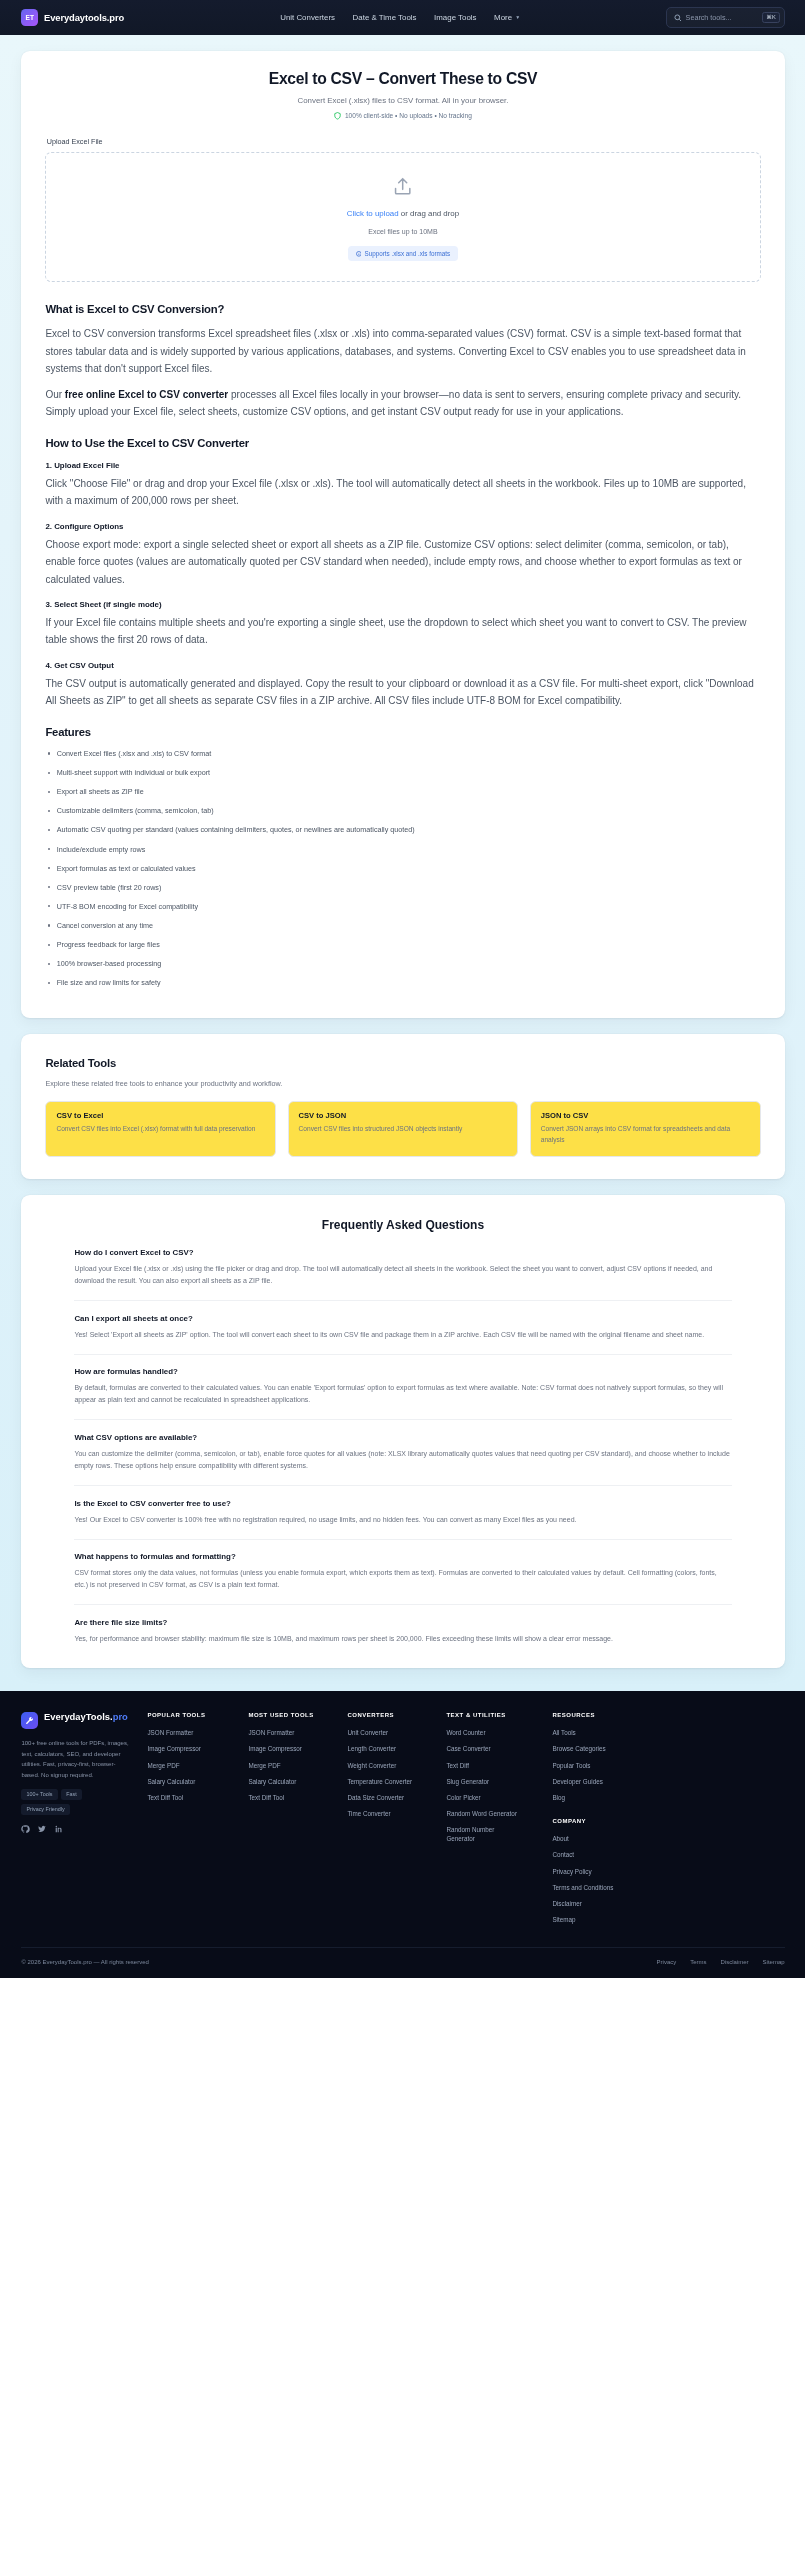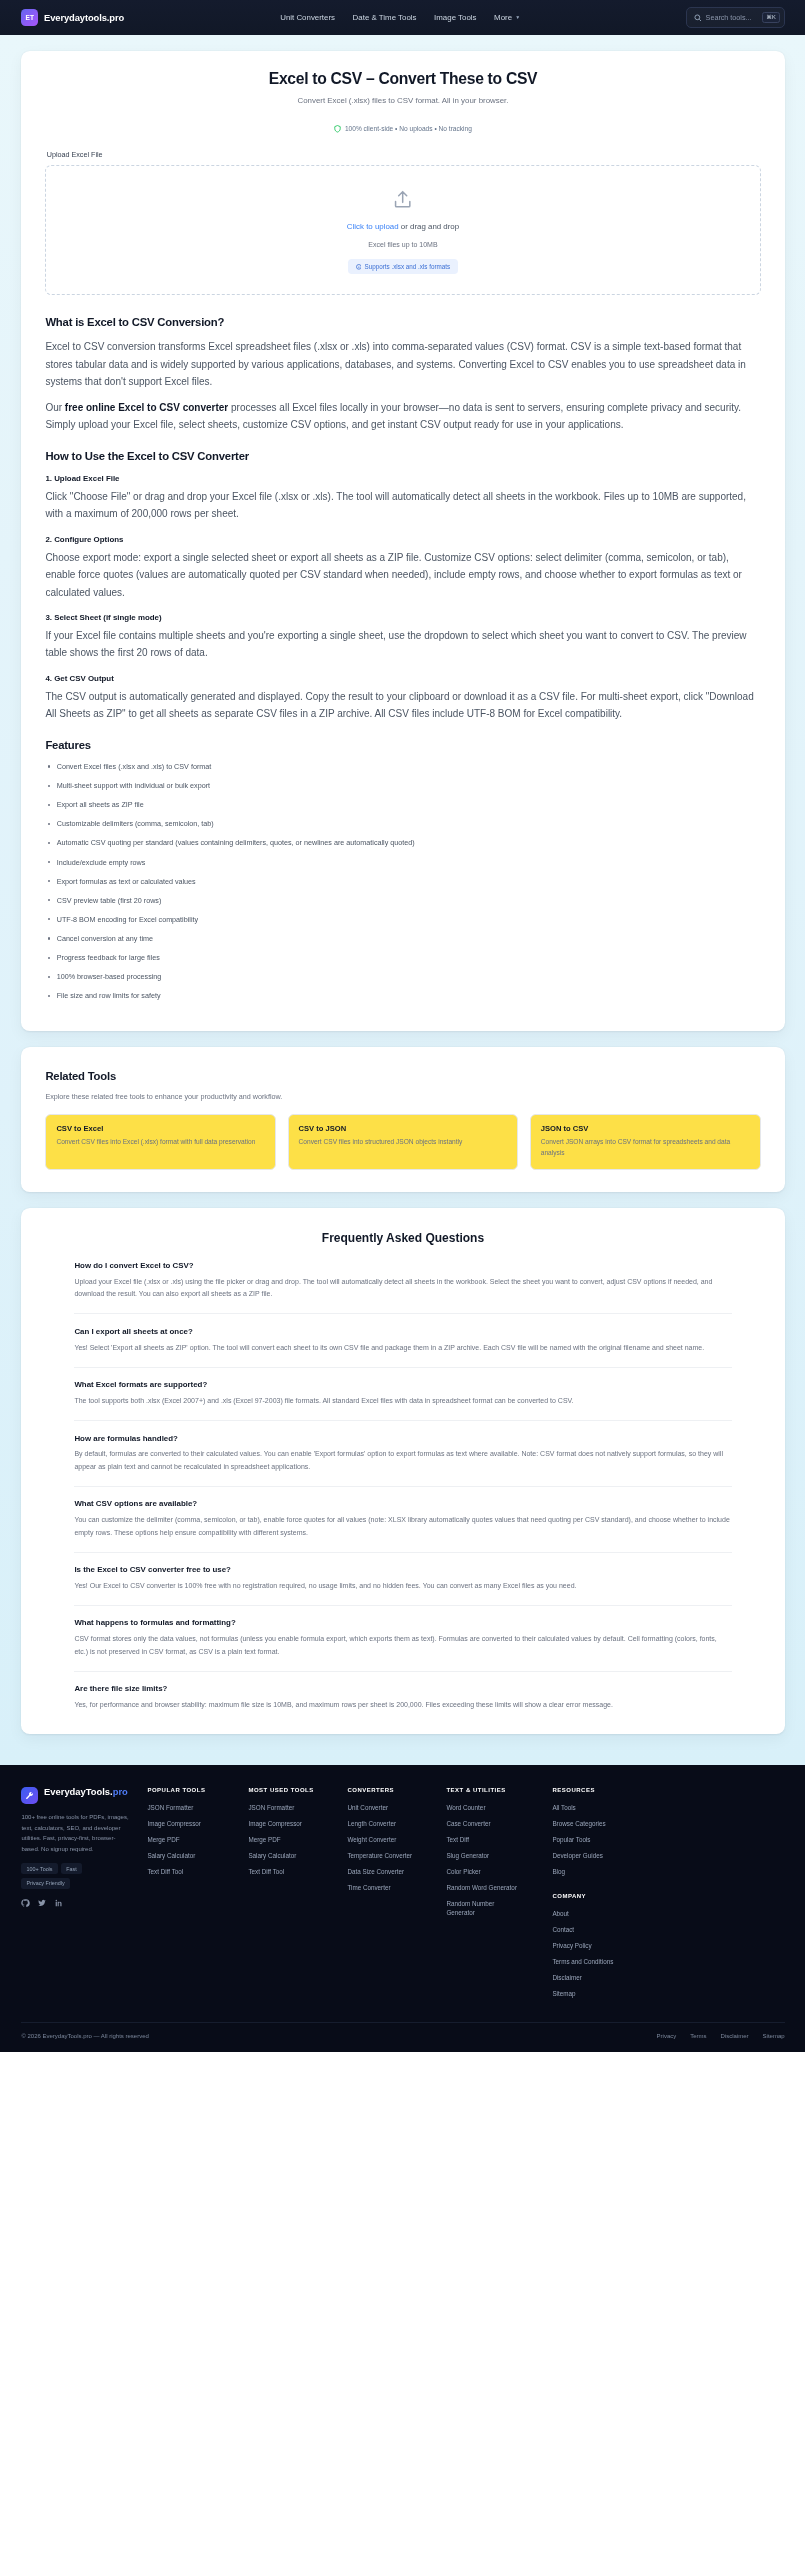--- a/index.html
+++ b/index.html
@@ -33,21 +33,21 @@
 
   .main-nav { display: flex; align-items: center; gap: 17.6px; margin-left: 156px; }
   .nav-link {
     color: #cbd5e1; font-size: 7.9px; text-decoration: none;
     display: flex; align-items: flex-start; gap: 3.1px; cursor: pointer;
   }
   .chev { font-size: 5px; color: #94a3b8; position: relative; top: 0.6px; }
 
   .search-box {
     position: absolute; right: 21.4px; top: 7px;
-    width: 99px; height: 21px;
+    width: 119px; height: 21px;
     border: 0.6px solid #2b3550; border-radius: 5px;
     background: rgba(255,255,255,.03);
     display: flex; align-items: center; padding: 0 3.8px 0 7px; gap: 4.4px;
     cursor: pointer;
   }
   .search-ico { width: 7.6px; height: 7.6px; flex: none; }
   .search-ico circle, .search-ico line { stroke: #94a3b8; stroke-width: 2; fill: none; }
   .search-ph { color: #8b96ab; font-size: 7.2px; flex: 1; }
   .kbd {
     font-size: 5.7px; color: #cbd5e1; border: 0.6px solid #38425e;
@@ -64,21 +64,21 @@
     box-shadow: 0 0.6px 1.9px rgba(15,23,42,.07), 0 5px 15px rgba(15,23,42,.05);
     padding: 19px 24px 21.4px 24px;
     margin-bottom: 16.4px;
   }
 
   
   .hero-title {
     text-align: center; font-size: 15.7px; font-weight: bold;
     color: #111827; letter-spacing: -0.3px; margin-bottom: 7.6px;
   }
-  .hero-sub { text-align: center; font-size: 7.9px; color: #6b7280; margin-bottom: 20px; }
+  .hero-sub { text-align: center; font-size: 7.9px; color: #6b7280; margin-bottom: 7px; }
   .hero-badge {
     display: flex; align-items: center; justify-content: center; gap: 3.8px;
     font-size: 6.6px; color: #64748b;
   }
   .shield { width: 7px; height: 7.6px; flex: none; }
   .shield path { fill: none; stroke: #22c55e; stroke-width: 1.6; }
 
   
   .upload-label { font-size: 7.2px; color: #374151; margin: 17.6px 0 6.3px 1.3px; }
   .dropzone {
@@ -299,34 +299,30 @@
         <div class="rel-title">CSV to JSON</div>
         <div class="rel-desc">Convert CSV files into structured JSON objects instantly</div>
       </div>
       <div class="rel-card">
         <div class="rel-title">JSON to CSV</div>
         <div class="rel-desc">Convert JSON arrays into CSV format for spreadsheets and data analysis</div>
       </div>
     </div>
   </section>
 
-  <section class="card" style="padding:19px 24px 19px 24px;margin-bottom:12px">
+  <section class="card" style="padding:19px 24px 19px 24px;margin-bottom:4px">
     <h2 class="faq-title">Frequently Asked Questions</h2>
     <div class="faq-wrap">
       <div class="faq-item">
         <div class="faq-q">How do I convert Excel to CSV?</div>
         <div class="faq-a">Upload your Excel file (.xlsx or .xls) using the file picker or drag and drop. The tool will automatically detect all sheets in the workbook. Select the sheet you want to convert, adjust CSV options if needed, and download the result. You can also export all sheets as a ZIP file.</div>
       </div>
       <div class="faq-item">
         <div class="faq-q">Can I export all sheets at once?</div>
         <div class="faq-a">Yes! Select 'Export all sheets as ZIP' option. The tool will convert each sheet to its own CSV file and package them in a ZIP archive. Each CSV file will be named with the original filename and sheet name.</div>
-      </div>
-      <div class="faq-item">
-        <div class="faq-q">What Excel formats are supported?</div>
-        <div class="faq-a">The tool supports both .xlsx (Excel 2007+) and .xls (Excel 97-2003) file formats. All standard Excel files with data in spreadsheet format can be converted to CSV.</div>
       </div>
       <div class="faq-item">
         <div class="faq-q">How are formulas handled?</div>
         <div class="faq-a">By default, formulas are converted to their calculated values. You can enable 'Export formulas' option to export formulas as text where available. Note: CSV format does not natively support formulas, so they will appear as plain text and cannot be recalculated in spreadsheet applications.</div>
       </div>
       <div class="faq-item">
         <div class="faq-q">What CSV options are available?</div>
         <div class="faq-a">You can customize the delimiter (comma, semicolon, or tab), enable force quotes for all values (note: XLSX library automatically quotes values that need quoting per CSV standard), and choose whether to include empty rows. These options help ensure compatibility with different systems.</div>
       </div>
       <div class="faq-item">

